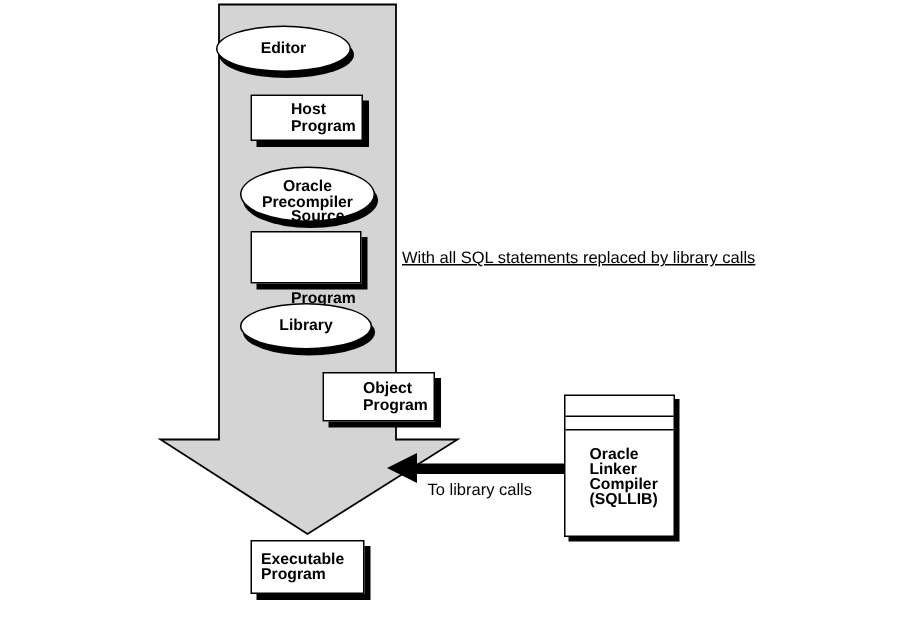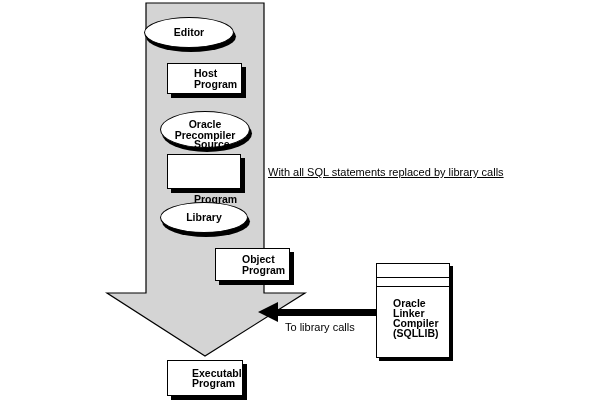--- a/index.html
+++ b/index.html
@@ -111,21 +111,21 @@
   <div class="shape-ellipse" style="left:160px;top:202px;width:88px;height:31px;">
     <span>Library</span>
   </div>
 
   <div class="shape-box" style="left:167px;top:248px;width:75px;height:33px;margin-left:48px;">
     <span>Object</span>
     <span>Program</span>
   </div>
 
 
-  <div class="shape-box" style="left:167px;top:360px;width:76px;height:36px;padding-left:24px;">
+  <div class="shape-box" style="left:167px;top:360px;width:76px;height:36px;padding-left:6px;">
     <span>Executable</span>
     <span>Program</span>
   </div>
 
   <div class="lib-box">
     <div class="lib-stripe lib-stripe-1"></div>
     <div class="lib-stripe lib-stripe-2"></div>
     <div class="lib-text">
       <span>Oracle</span>
       <span>Linker</span>

